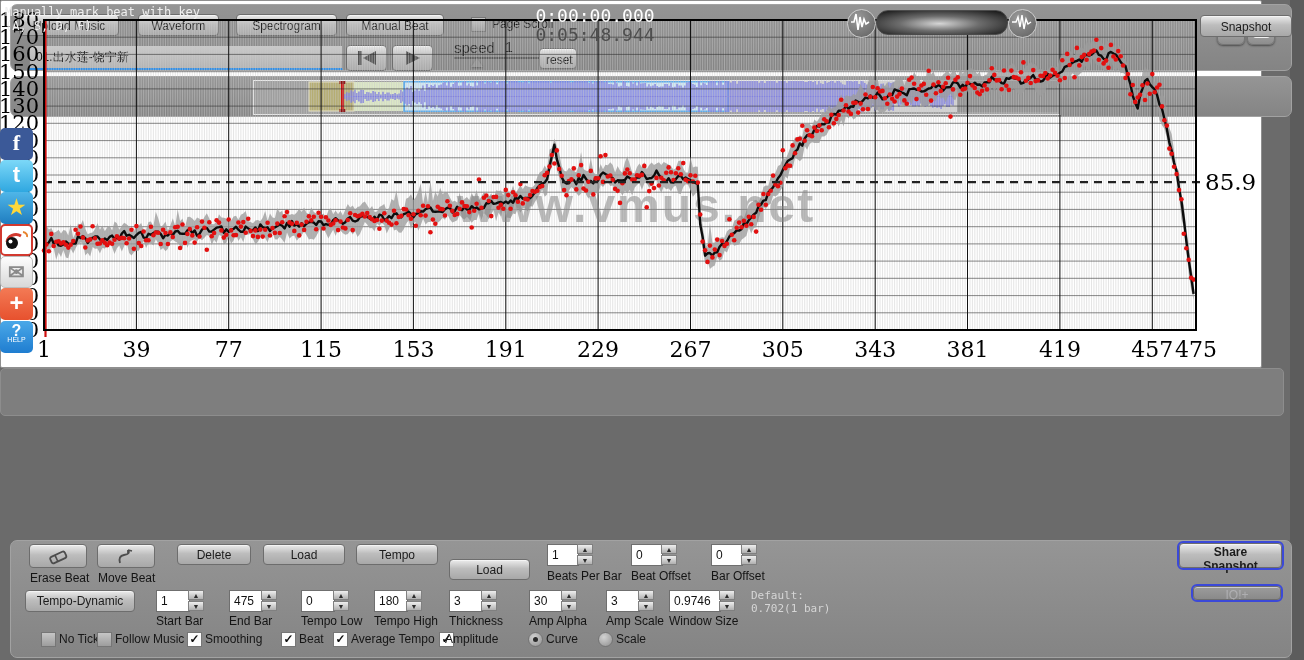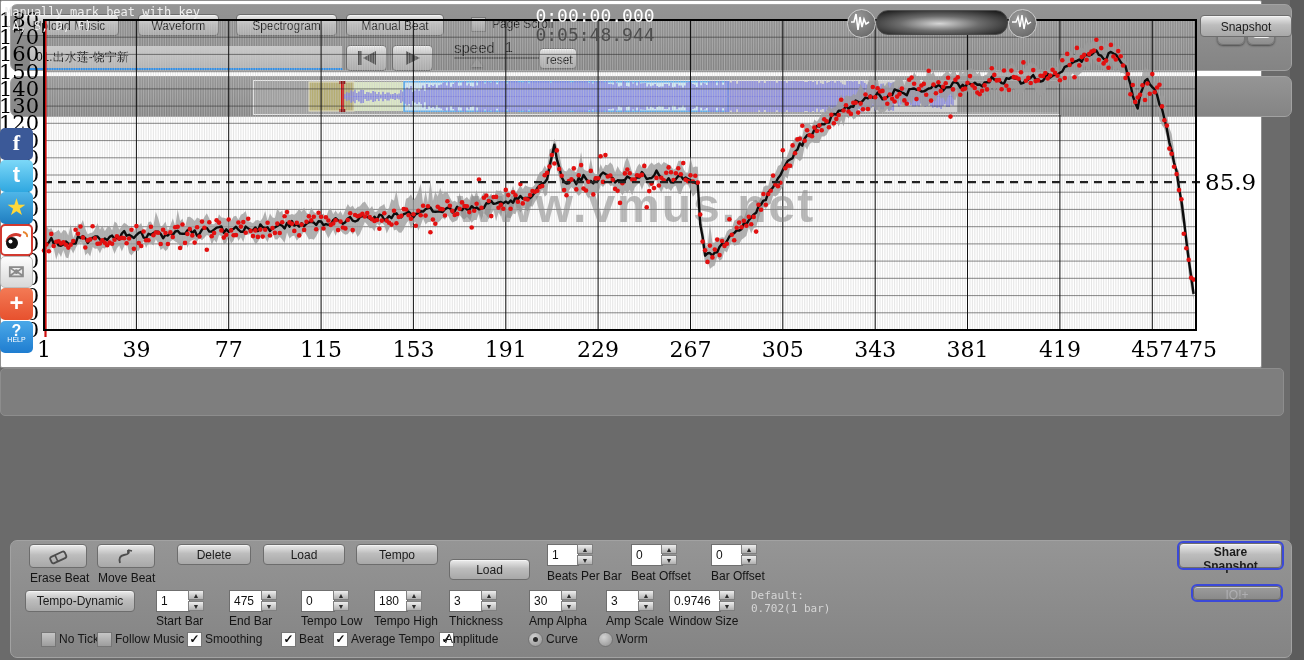--- a/index.html
+++ b/index.html
@@ -1631,14 +1631,14 @@
   <span class="cb-label" style="left:194px;top:91px">Smoothing</span>
   <span class="cb on" style="left:270px;top:91px">✓</span>
   <span class="cb-label" style="left:288px;top:91px">Beat</span>
   <span class="cb on" style="left:322px;top:91px">✓</span>
   <span class="cb-label" style="left:340px;top:91px">Average Tempo</span>
   <span class="cb on" style="left:428px;top:91px">✓</span>
   <span class="cb-label" style="left:434px;top:91px">Amplitude</span>
   <span class="radio on" style="left:517px;top:91px"></span>
   <span class="cb-label" style="left:535px;top:91px">Curve</span>
   <span class="radio" style="left:587px;top:91px"></span>
-  <span class="cb-label" style="left:605px;top:91px">Worm</span>
+  <span class="cb-label" style="left:605px;top:91px">Scale</span>
 </div>
 
 </body></html>

